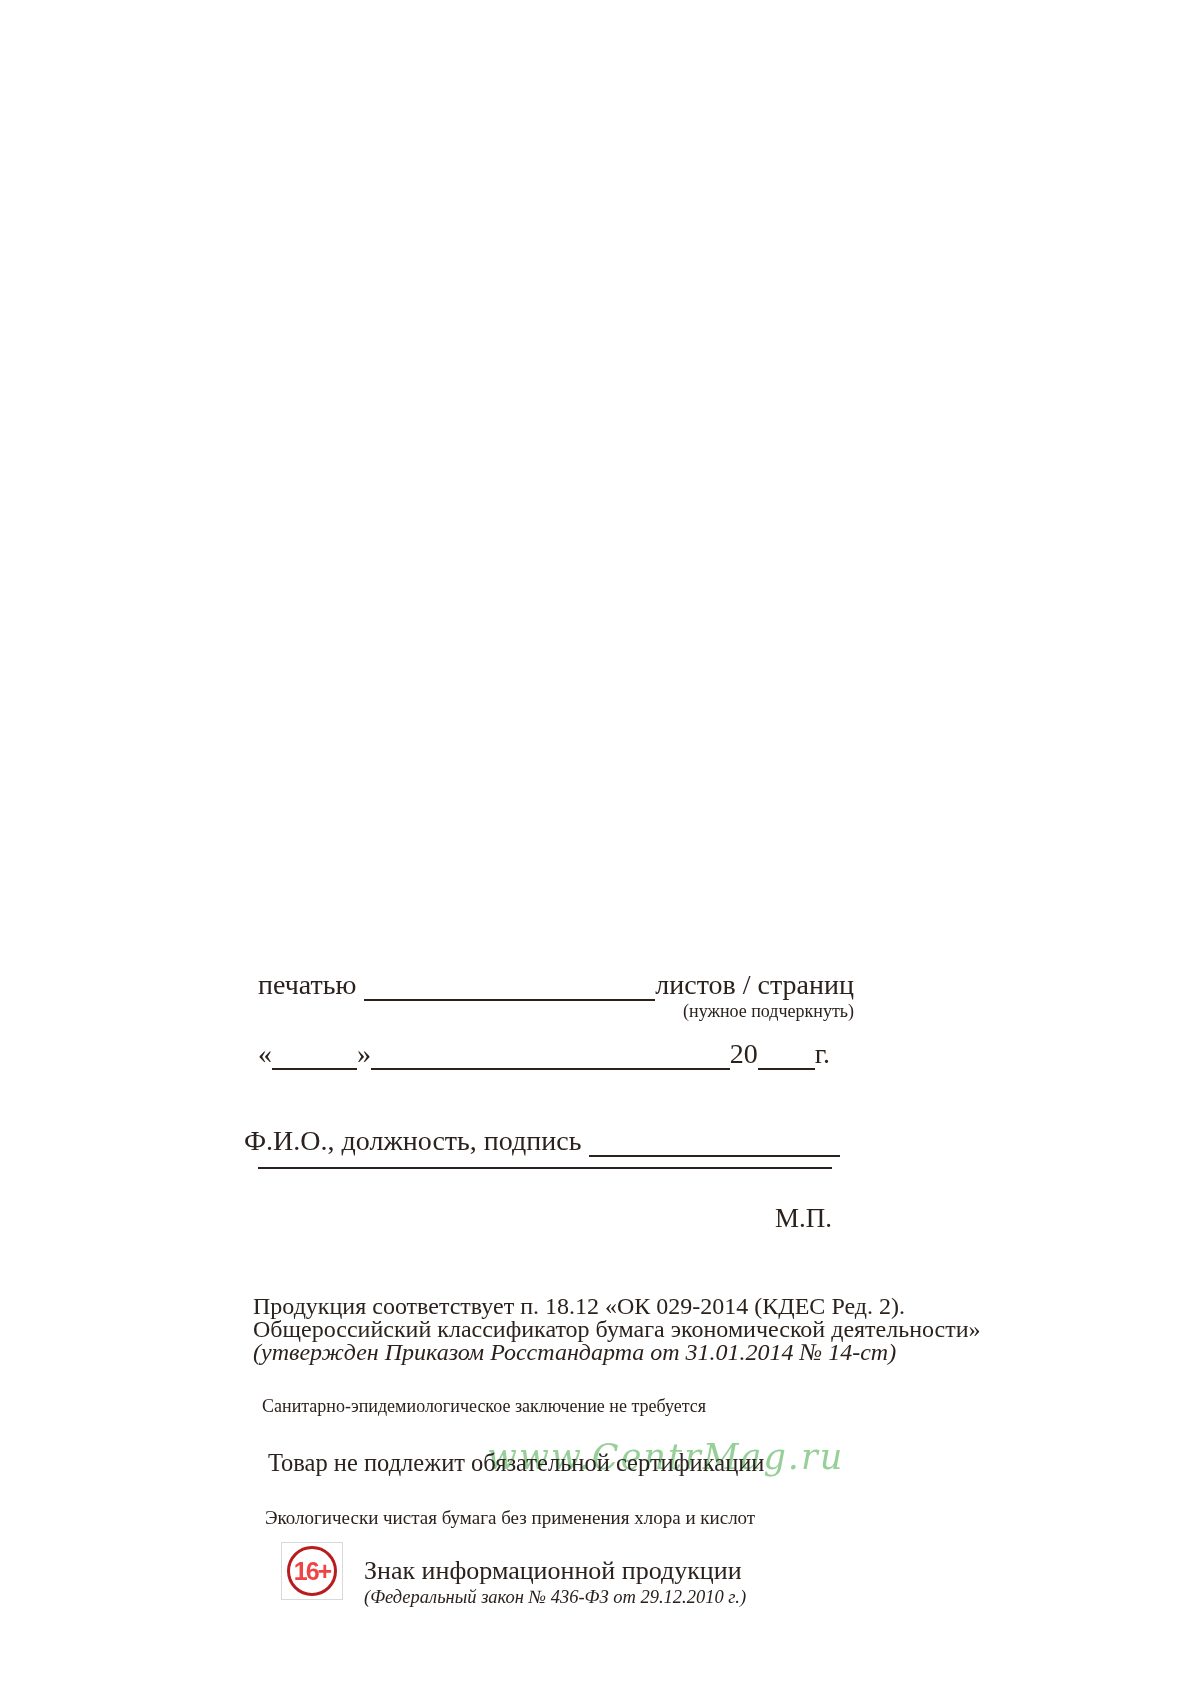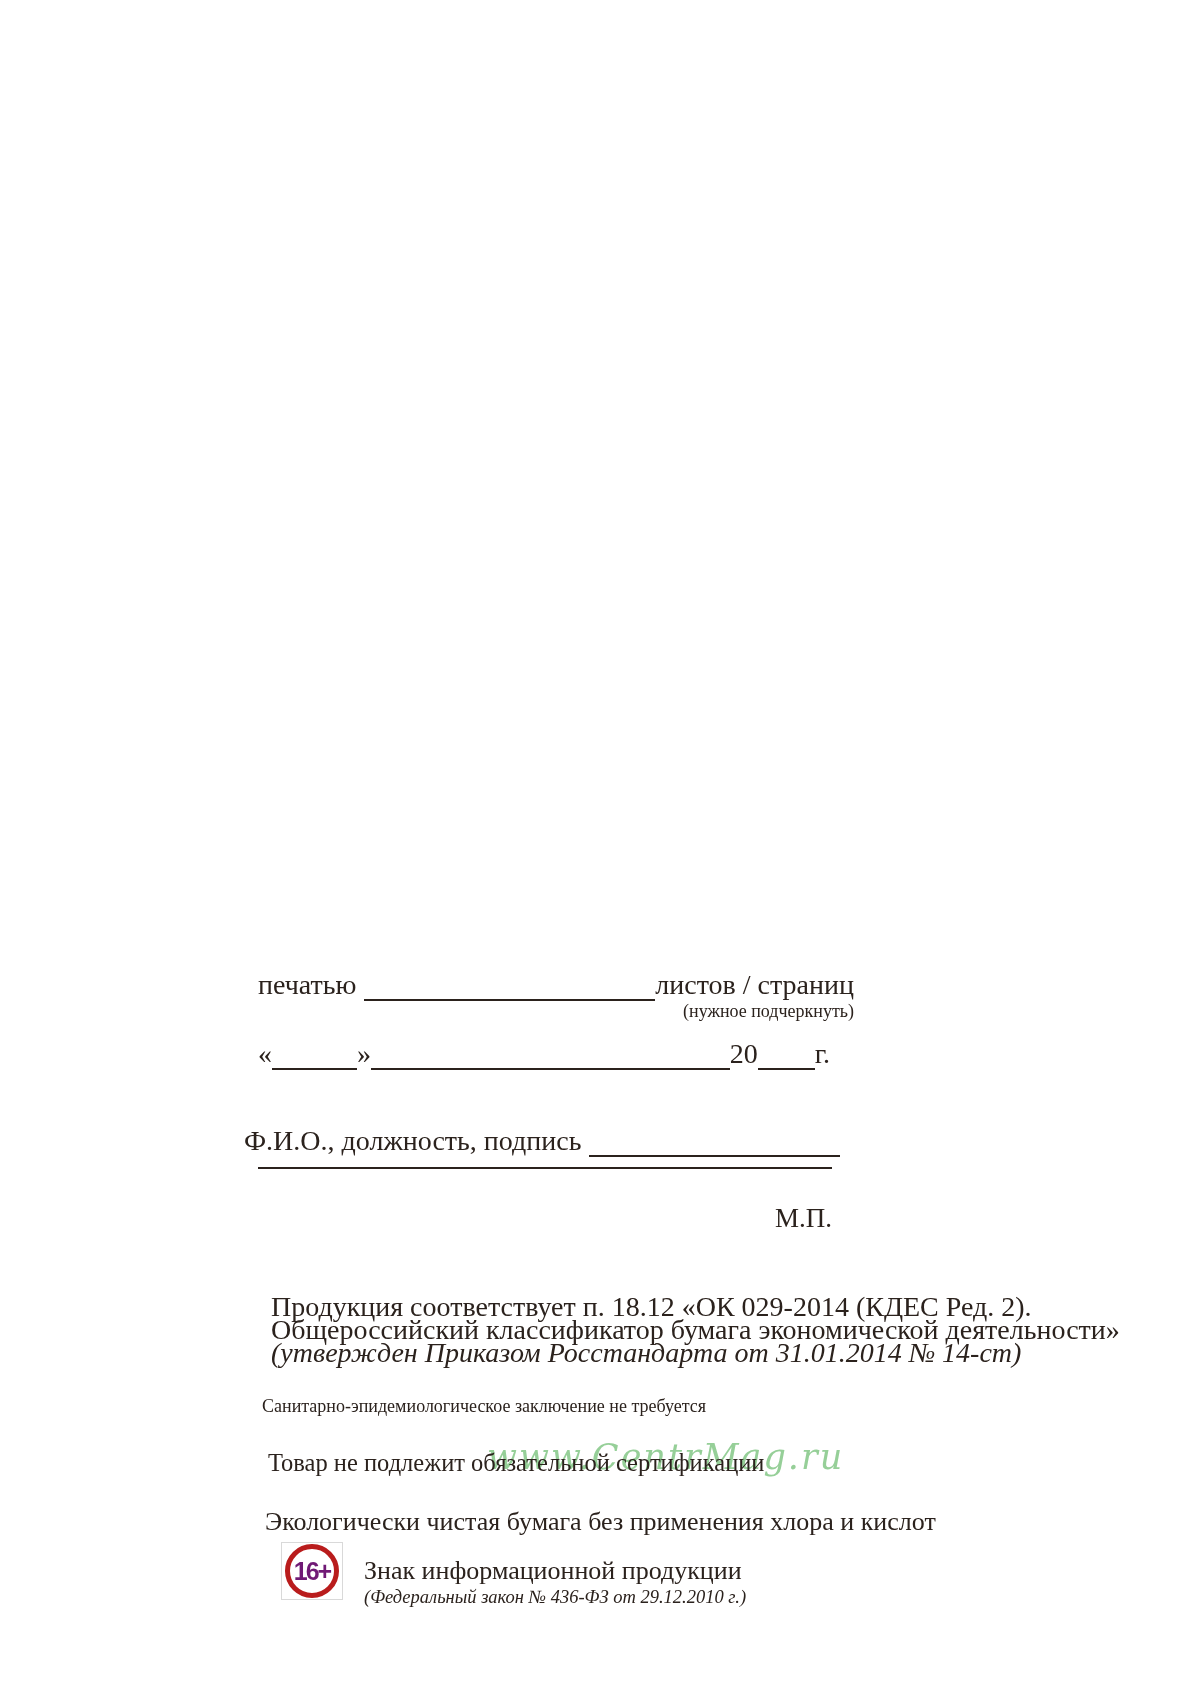--- a/index.html
+++ b/index.html
@@ -51,29 +51,29 @@
     border-bottom: 2px solid #2b221d;
   }
   .stamp {
     left: 258px; top: 1203px; width: 574px;
     font-size: 27px;
     text-align: right;
   }
 
   
   .compliance {
-    left: 271px; top: 1295px; width: 640px;
-    font-size: 28px;
+    left: 253px; top: 1295px; width: 640px;
+    font-size: 24px;
     line-height: 23px;
     white-space: nowrap;
   }
   .italic { font-style: italic; }
   .sanitary { left: 262px; top: 1396px; font-size: 18px; white-space: nowrap; }
   .certif   { left: 268px; top: 1449px; font-size: 24.5px; white-space: nowrap; }
-  .eco      { left: 265px; top: 1507px; font-size: 26px; white-space: nowrap; }
+  .eco      { left: 265px; top: 1507px; font-size: 19px; white-space: nowrap; }
 
   
   .watermark {
     left: 487px; top: 1437px;
     font-size: 35px;
     font-style: italic;
     letter-spacing: 2px;
     opacity: 0.8;
     z-index: 0;
     font-family: "DejaVu Serif", serif;
@@ -88,28 +88,28 @@
   }
   .badge-box {
     width: 62px; height: 58px;
     border: 1px solid #d9d9d9;
     background: #ffffff;
     display: flex; align-items: center; justify-content: center;
     box-sizing: border-box;
   }
   .badge-circle {
     width: 44px; height: 44px;
-    border: 5px solid #b91c1c;
+    border: 3px solid #b91c1c;
     border-radius: 50%;
     display: flex; align-items: center; justify-content: center;
     font-family: "Liberation Sans", sans-serif;
     font-weight: bold;
     font-size: 25px;
     letter-spacing: -2px;
-    color: #701a75;
+    color: #ef4444;
   }
   .agemark-text { margin-left: 21px; padding-top: 14px; }
   .agemark-title { font-size: 26px; white-space: nowrap; }
   .agemark-law { font-size: 18.5px; font-style: italic; margin-top: 1px; white-space: nowrap; }
 </style>
 </head>
 <body>
 
 <div class="page" style="background: rgb(255, 255, 255); color: rgb(43, 34, 29);">
 

